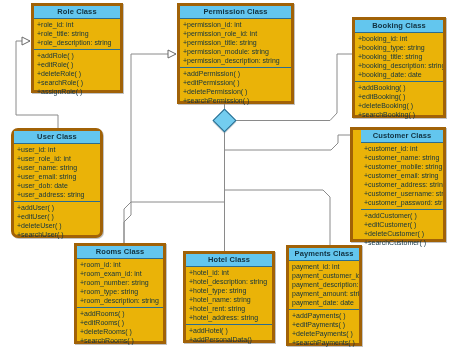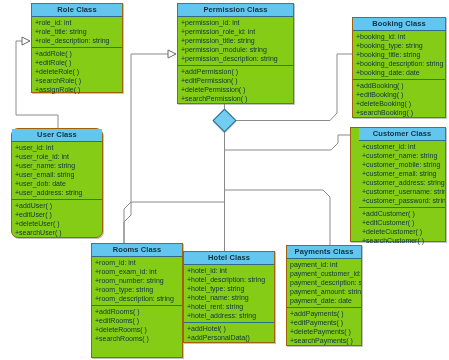--- a/index.html
+++ b/index.html
@@ -24,22 +24,22 @@
   #connector-layer {
     position: absolute;
     left: 0; top: 0;
     width: 449px;
     height: 360px;
     pointer-events: none;
   }
   .uml-class {
     position: absolute;
     box-sizing: border-box;
-    border: 1px solid #a16207;
-    background: #84cc16;
+    border: 3px solid #a16207;
+    background: #eab308;
     box-shadow: 1px 1px 0 rgba(120,120,120,0.45);
   }
   .uml-header {
     box-sizing: border-box;
     height: 13px;
     line-height: 12px;
     text-align: center;
     font-size: 7.5px;
     font-weight: bold;
     color: #10303f;
@@ -188,21 +188,21 @@
         <div class="uml-row">+customer_username: string</div>
         <div class="uml-row">+customer_password: string</div>
       </div>
       <div class="uml-compartment ops">
         <div class="uml-row">+addCustomer( )</div>
         <div class="uml-row">+editCustomer( )</div>
         <div class="uml-row">+deleteCustomer( )</div>
         <div class="uml-row">+searchCustomer( )</div>
       </div>
     </div>
-    <div class="uml-class" style="left: 91px; top: 243px; width: 92px; height: 115px;">
+    <div class="uml-class" style="left: 74px; top: 243px; width: 92px; height: 101px;">
       <div class="uml-header">Rooms Class</div>
       <div class="uml-compartment attrs">
         <div class="uml-row">+room_id: int</div>
         <div class="uml-row">+room_exam_id: int</div>
         <div class="uml-row">+room_number: string</div>
         <div class="uml-row">+room_type: string</div>
         <div class="uml-row">+room_description: string</div>
       </div>
       <div class="uml-compartment ops">
         <div class="uml-row">+addRooms( )</div>

